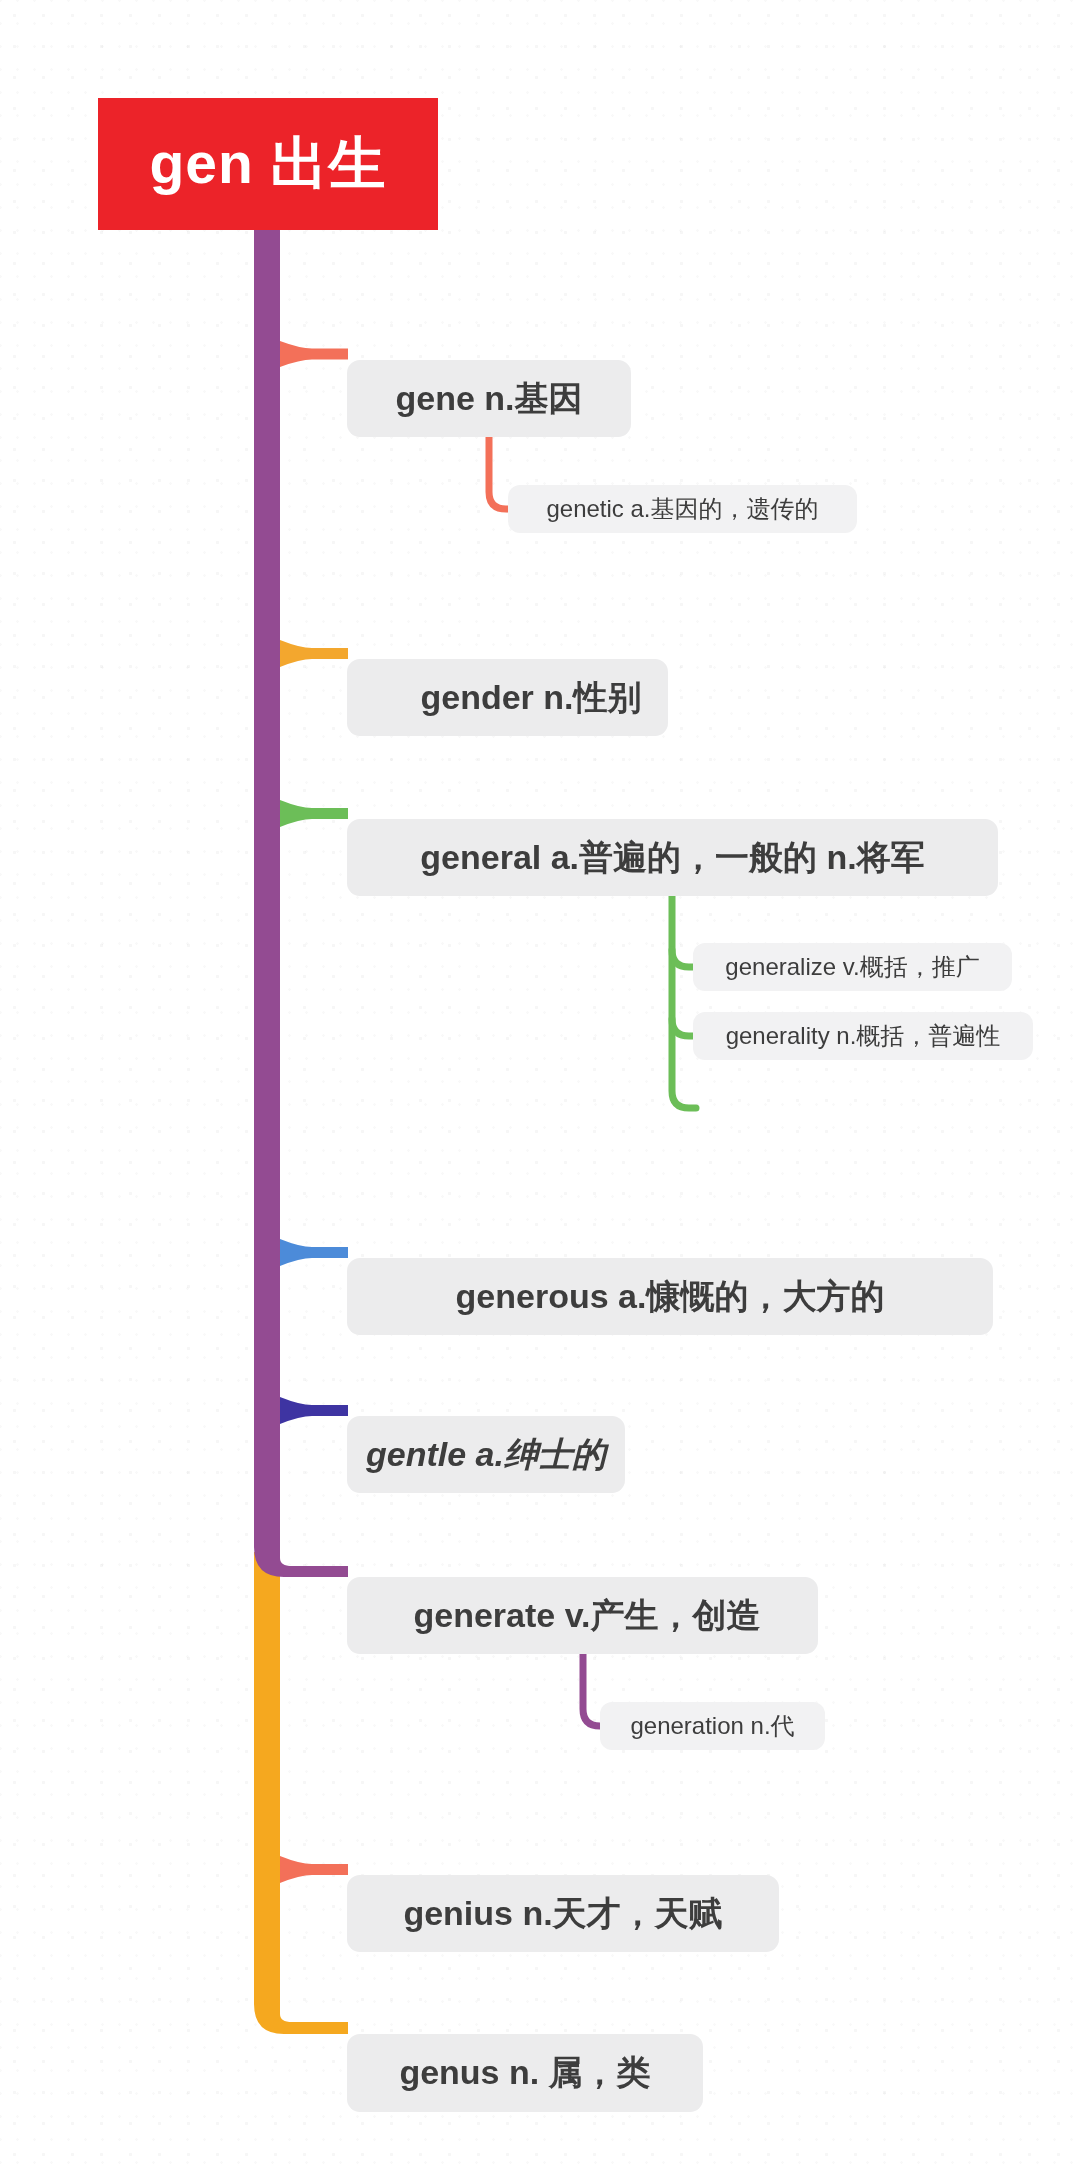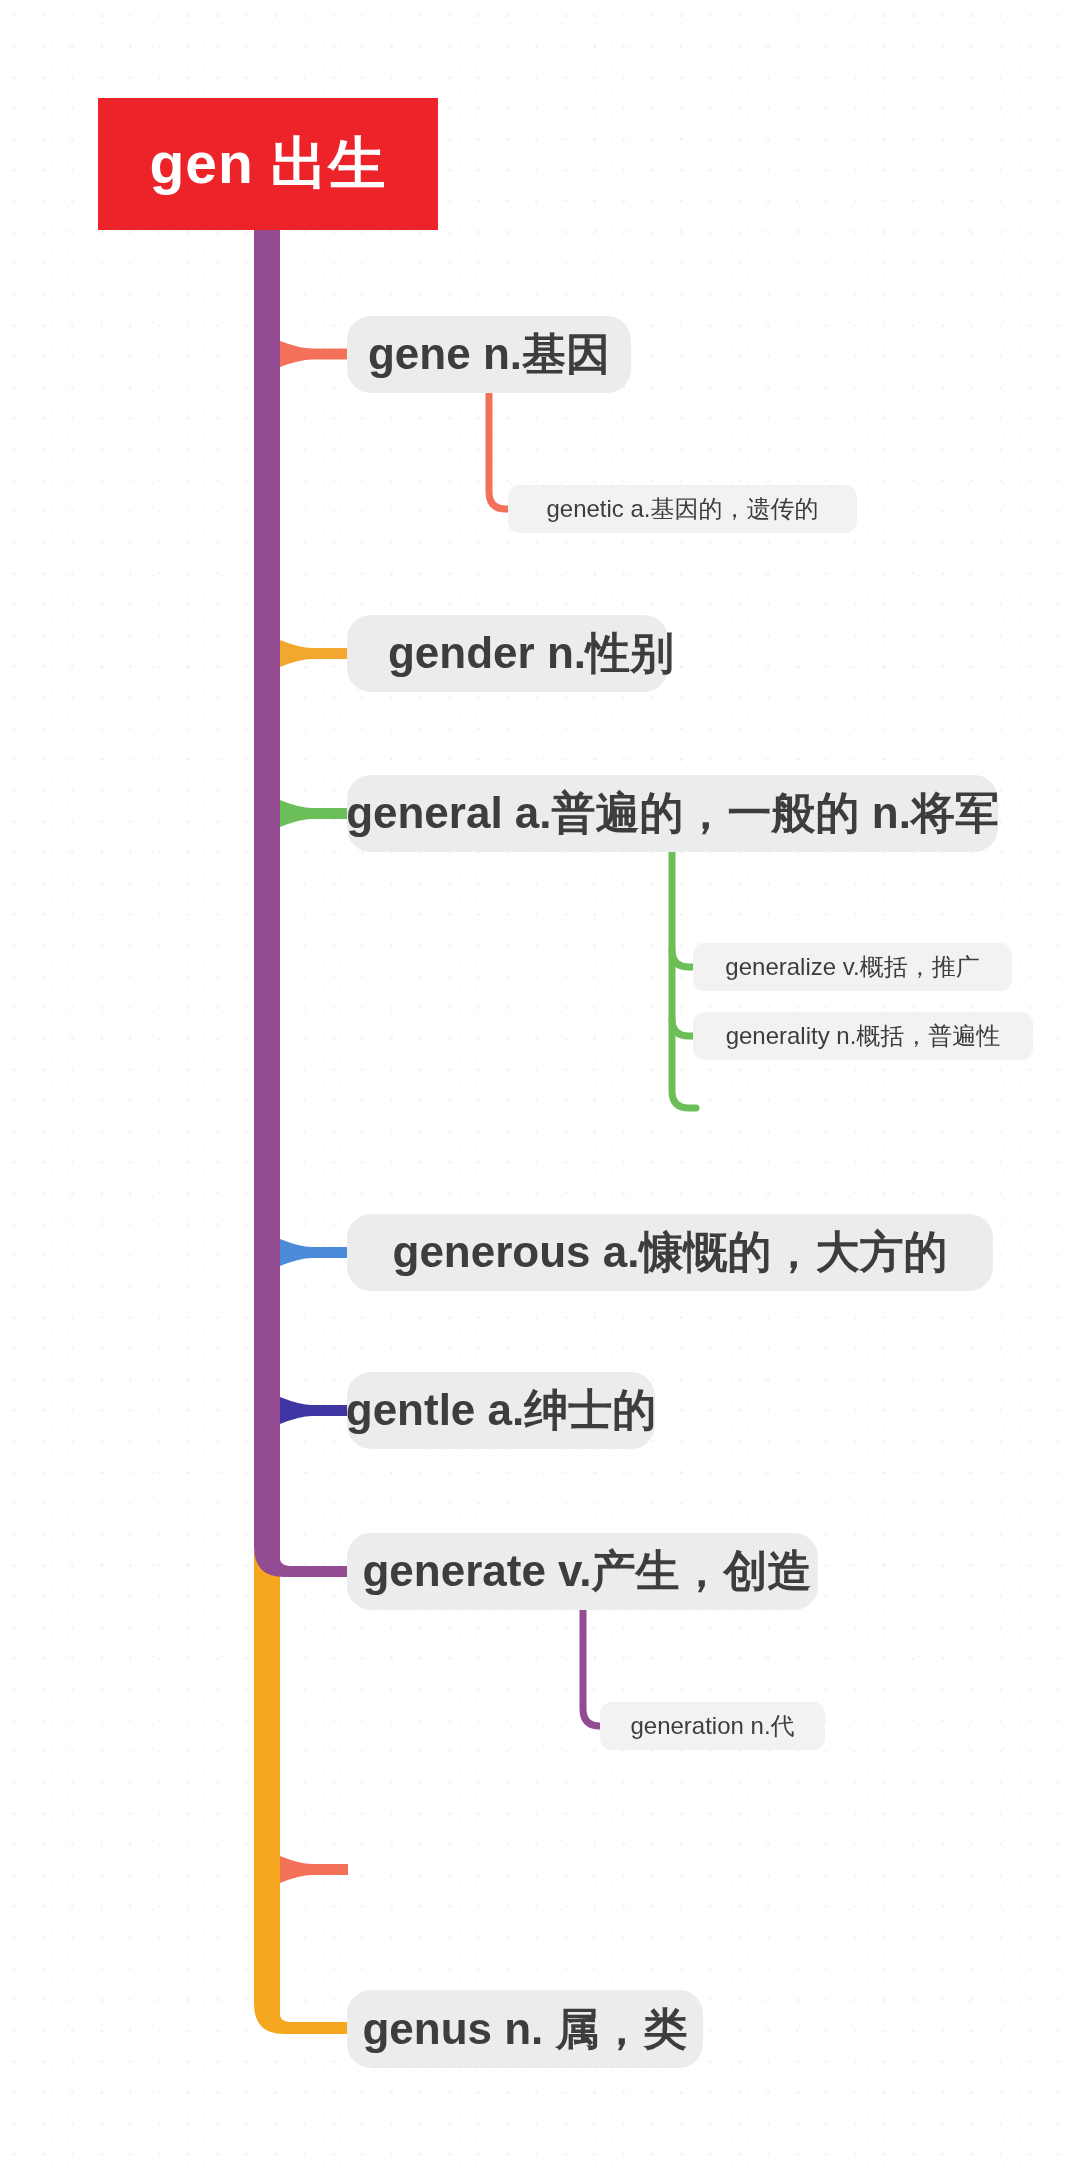--- a/index.html
+++ b/index.html
@@ -22,21 +22,21 @@
     position:absolute;z-index:2;
     display:flex;align-items:center;justify-content:center;
     white-space:nowrap;box-sizing:border-box;
   }
   .root{
     background:var(--root-bg,#EC2329);color:var(--root-text,#fff);
     font-size:57px;font-weight:700;letter-spacing:1px;
   }
   .l1{
     background:var(--node-bg,#ECECED);color:var(--node-text,#3D3D3D);
-    border-radius:24px;font-size:44px;font-weight:600;
+    border-radius:13px;font-size:34px;font-weight:600;margin-top:44px;
   }
   .l2{
     background:var(--subnode-bg,#F2F2F3);color:var(--node-text,#3D3D3D);
     border-radius:12px;font-size:24px;font-weight:500;
   }
   .f-salmon{fill:var(--branch-salmon,#F37059);}
   .f-amber{fill:var(--branch-amber,#F3A72E);}
   .f-green{fill:var(--branch-green,#6CBE58);}
   .f-blue{fill:var(--branch-blue,#4C8BD9);}
   .f-indigo{fill:var(--branch-indigo,#3E34A2);}
@@ -74,24 +74,25 @@
   <div class="node root" style="left:98px;top:98px;width:340px;height:132px;">gen 出生</div>
 
   <div class="node l1" style="left:347px;top:316px;width:284px;height:77px;">gene n.基因</div>
 
   <div class="node l1" style="left:347px;top:615px;width:321px;height:77px;padding-left:47px;">gender n.性别</div>
 
   <div class="node l1" style="left:347px;top:775px;width:651px;height:77px;">general a.普遍的，一般的 n.将军</div>
 
   <div class="node l1" style="left:347px;top:1214px;width:646px;height:77px;">generous a.慷慨的，大方的</div>
 
-  <div class="node l1" style="left:347px;top:1372px;width:308px;height:77px;">gentle a.绅士的</div>
+  <div class="node l1" style="left:347px;top:1372px;width:278px;height:77px;font-style:italic;">gentle a.绅士的</div>
 
   <div class="node l1" style="left:347px;top:1533px;width:471px;height:77px;padding-left:9px;">generate v.产生，创造</div>
 
+  <div class="node l1" style="left:347px;top:1831px;width:432px;height:77px;">genius n.天才，天赋</div>
 
   <div class="node l1" style="left:347px;top:1990px;width:356px;height:78px;">genus n. 属，类</div>
 
   <div class="node l2" style="left:508px;top:485px;width:349px;height:48px;">genetic a.基因的，遗传的</div>
 
   <div class="node l2" style="left:693px;top:943px;width:319px;height:48px;">generalize v.概括，推广</div>
 
   <div class="node l2" style="left:693px;top:1012px;width:340px;height:48px;">generality n.概括，普遍性</div>
 
 

